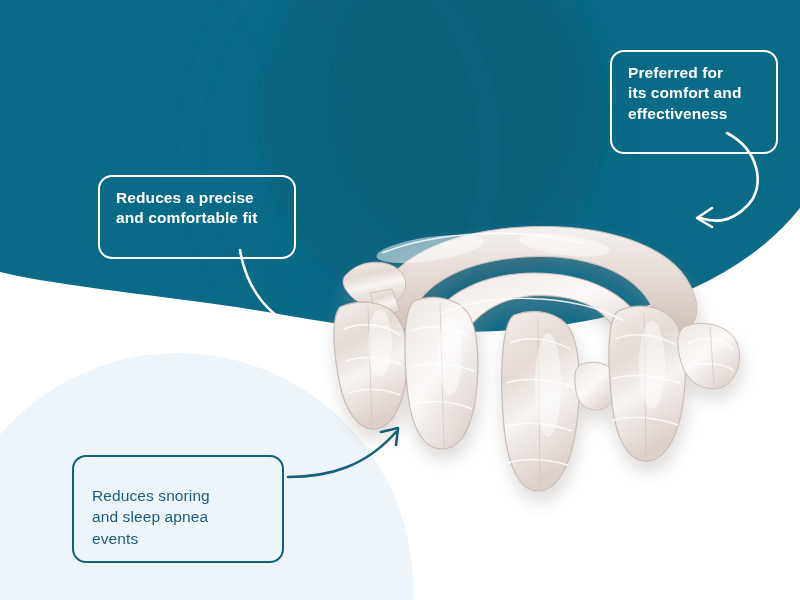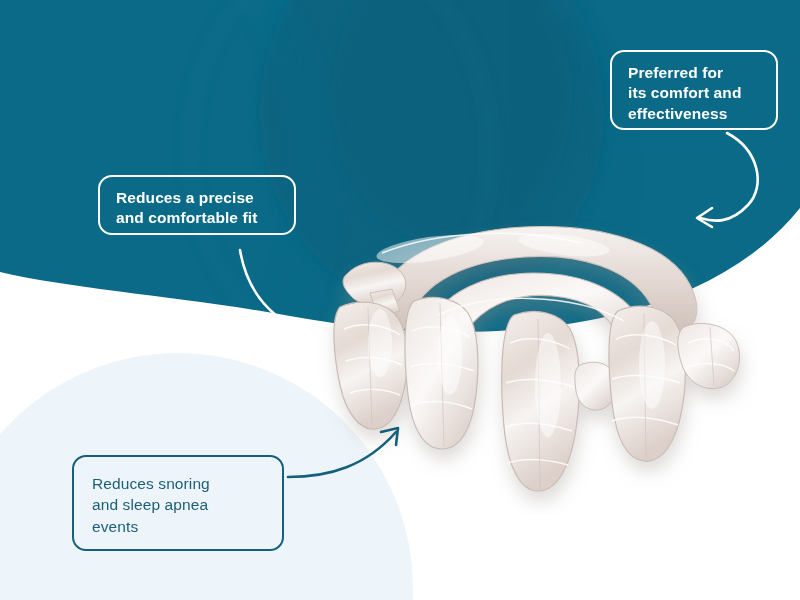--- a/index.html
+++ b/index.html
@@ -24,21 +24,21 @@
     width: 800px; height: 600px;
     display: block;
   }
 
   
   .callout {
     position: absolute;
     box-sizing: border-box;
     border-radius: 14px;
     border: 2px solid #ffffff;
-    padding: 11px 16px 4px 16px;
+    padding: 11px 16px 28px 16px;
     font-size: 15.5px;
     line-height: 1.32;
     font-weight: bold;
     letter-spacing: 0.1px;
     color: #ffffff;
     background: transparent;
     white-space: pre-line;
   }
   .callout.light {
     border-color: #14607c;
@@ -56,21 +56,21 @@
     left: 98px;
     top: 175px;
     width: 198px;
   }
   #callout-reduces {
     left: 72px;
     top: 455px;
     width: 212px;
     font-size: 15.5px;
     line-height: 1.38;
-    padding: 16px 16px 12px 18px;
+    padding: 28px 16px 12px 18px;
   }
 
   
   .arrow-layer {
     position: absolute;
     left: 0; top: 0;
     width: 800px; height: 600px;
     pointer-events: none;
   }
 

